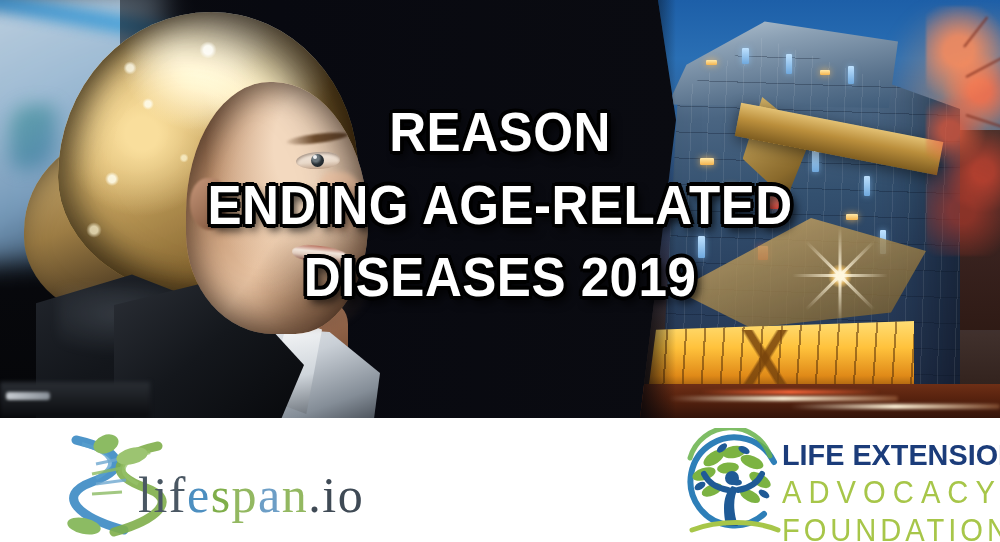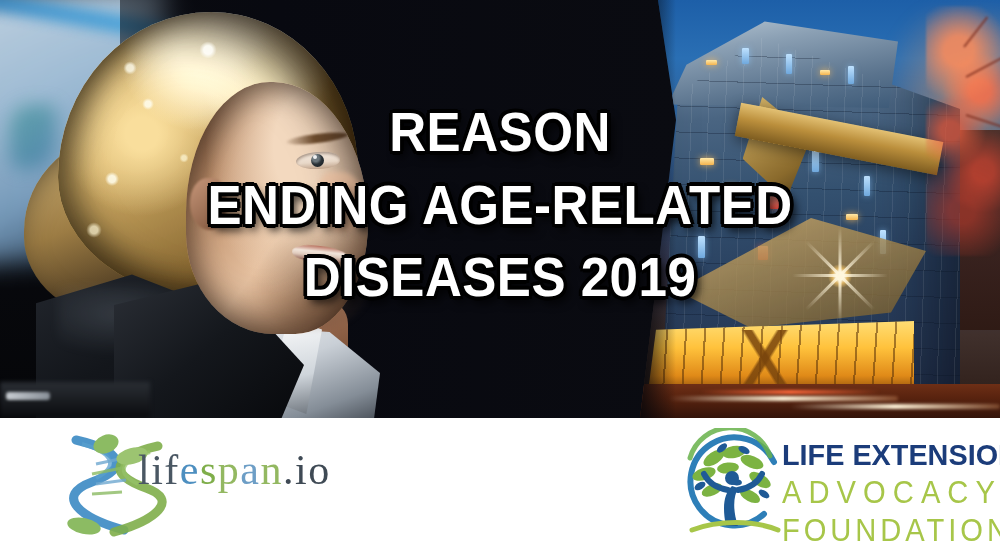--- a/index.html
+++ b/index.html
@@ -331,23 +331,23 @@
   
   .footer{
     position:absolute;left:0;top:418px;width:1000px;height:124px;
     background:#ffffff;
   }
 
   
   .lifespan{position:absolute;left:62px;top:16px;width:330px;height:104px;}
   .helix{position:absolute;left:0;top:0;width:118px;height:104px;}
   .ls-word{
-    position:absolute;left:76px;top:12px;
+    position:absolute;left:76px;top:32px;
     font-family:"Liberation Serif",serif;
-    font-size:42px;letter-spacing:1.5px;white-space:nowrap;
+    font-size:50px;letter-spacing:1.5px;white-space:nowrap;
   }
   .ls-word span{display:inline;}
   .c-slate{color:#4a5763;}
   .c-blue{color:#4d8fc0;}
   .c-green{color:#7fae4a;}
   .c-green2{color:#93b861;}
   .c-blue2{color:#6d9ec6;}
   .c-dark{color:#3f4a55;}
 
   

